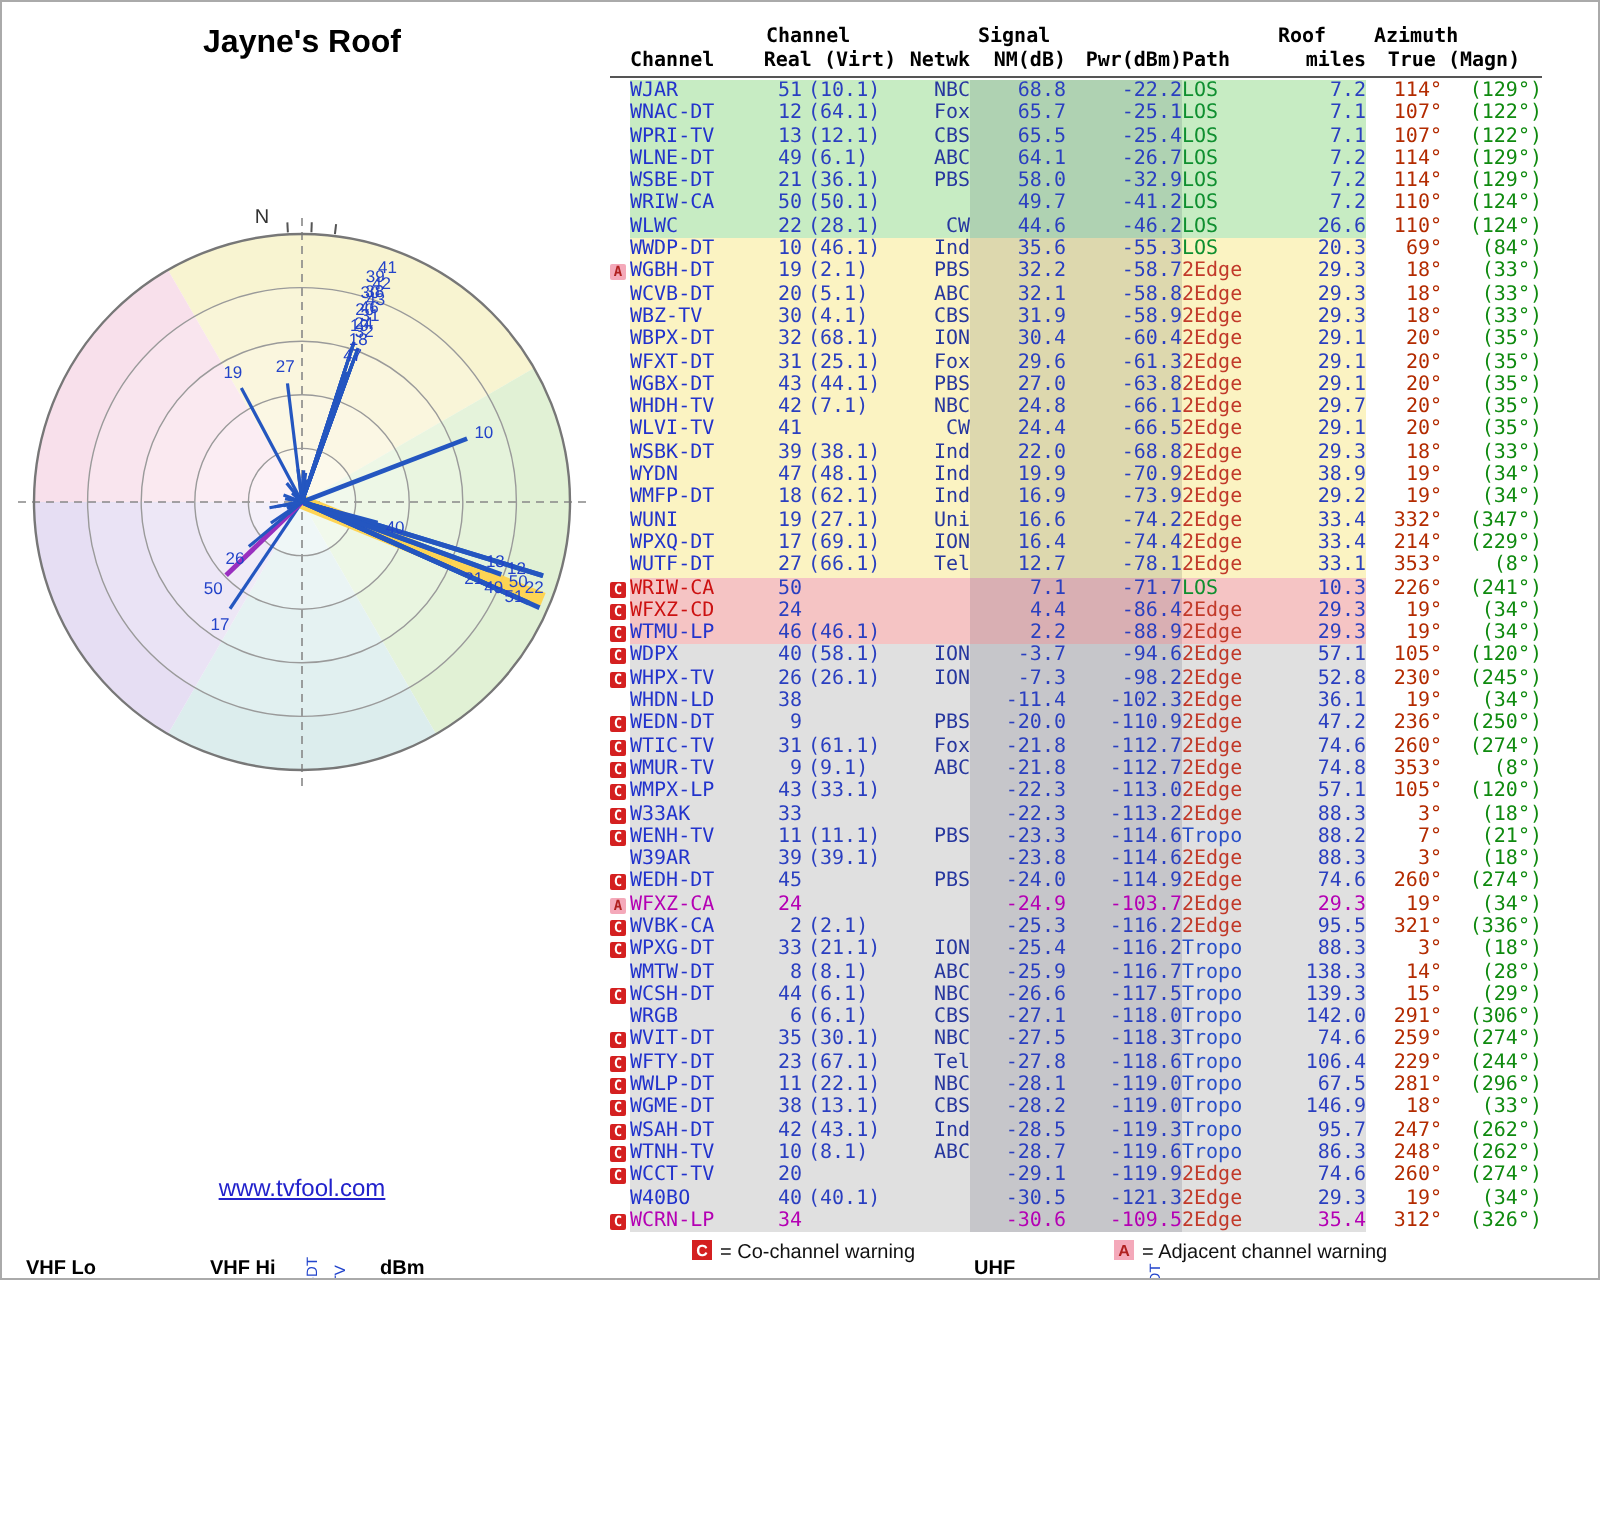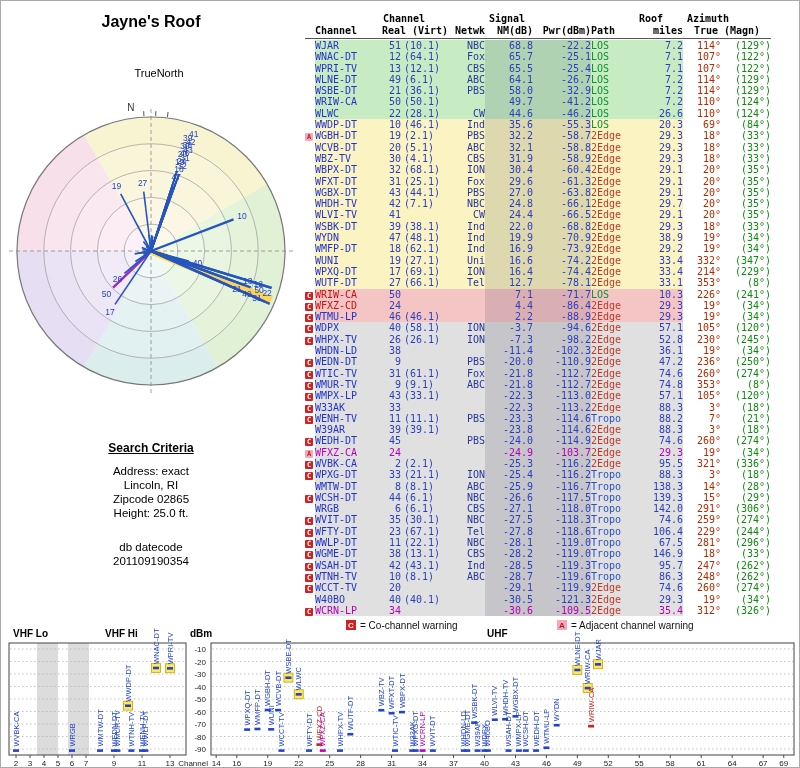--- a/index.html
+++ b/index.html
@@ -1,16 +1,16 @@
 <!DOCTYPE html>
 <html><head>
 <meta charset="utf-8">
 <style>
   html,body{margin:0;padding:0;background:#fff}
-  .page{position:relative;width:800px;height:768px;background:#fff;overflow:hidden;
+  .page{position:relative;width:800px;height:640px;background:#fff;overflow:hidden;
         font-family:"Liberation Sans",sans-serif;border:1px solid #aaa;box-sizing:border-box}
   .t1{position:absolute;left:0;top:12px;width:300px;text-align:center;font-size:16px;font-weight:bold}
   .t2{position:absolute;left:0;top:36px;width:300px;text-align:center;font-size:15px;font-weight:bold}
   .tn{position:absolute;left:0;top:66px;width:300px;text-align:center;padding-left:16px;font-size:11px;box-sizing:border-box}
   #radar{position:absolute;left:0;top:80px}
   .search{position:absolute;left:0;top:440px;width:300px;text-align:center}
   .sch{font-size:12px;font-weight:bold;text-decoration:underline;margin-bottom:9px}
   .scl{font-size:11.5px;line-height:14px}
   .dbc{margin-top:20px}
   .lnk{position:absolute;left:0;top:586px;width:300px;text-align:center;font-size:12px;
@@ -37,21 +37,20 @@
       font-style:normal;font-weight:bold;border-radius:1px;margin-top:1px}
   .wc{background:#d42020;color:#fff}
   .wa{background:#f4a9ba;color:#b02020}
   #sig{position:absolute;left:0;top:616px}
 </style>
 </head>
 <body>
 
 <div class="page">
   <div class="t1">Jayne's Roof</div>
-  <div class="tn">TrueNorth</div>
 
   <svg id="radar" width="300" height="340">
       <path d="M150 170 L82.99999999999994 53.952595892885256 A134 134 0 0 1 266.04740410711474 102.99999999999999 Z" fill="#f6f1c6" opacity="0.8"></path>
       <path d="M150 170 L266.04740410711474 102.99999999999999 A134 134 0 0 1 217 286.0474041071148 Z" fill="#d9edcb" opacity="0.8"></path>
       <path d="M150 170 L217 286.0474041071148 A134 134 0 0 1 82.99999999999999 286.04740410711474 Z" fill="#d3e9e9" opacity="0.8"></path>
       <path d="M150 170 L82.99999999999999 286.04740410711474 A134 134 0 0 1 16 170.00000000000003 Z" fill="#e0d6f0" opacity="0.8"></path>
       <path d="M150 170 L16 170.00000000000003 A134 134 0 0 1 82.99999999999994 53.952595892885256 Z" fill="#f6d8e6" opacity="0.8"></path>
       <circle cx="150" cy="170" r="107.2" fill="#fff" opacity="0.16"></circle>
       <circle cx="150" cy="170" r="80.4" fill="#fff" opacity="0.16"></circle>
       <circle cx="150" cy="170" r="53.6" fill="#fff" opacity="0.2"></circle>
@@ -142,30 +141,22 @@
       <text x="105.59992731442443" y="215.87665179307854" font-size="8.5" fill="#2343c9" text-anchor="middle" font-family="Liberation Sans, sans-serif">50</text>
       <text x="116.53173305894768" y="201.08321044637978" font-size="8.5" fill="#2343c9" text-anchor="middle" font-family="Liberation Sans, sans-serif">26</text>
       <text x="115.43724029262079" y="107.99690310292607" font-size="8.5" fill="#2343c9" text-anchor="middle" font-family="Liberation Sans, sans-serif">19</text>
       <text x="141.62313414134408" y="104.77590246643369" font-size="8.5" fill="#2343c9" text-anchor="middle" font-family="Liberation Sans, sans-serif">27</text>
       <text x="129.9590734617505" y="30.401398101213886" font-size="10" fill="#333" text-anchor="middle" font-family="Liberation Sans, sans-serif">N</text>
       <line x1="142.9346459072025" y1="35.18501280813254" x2="142.67296612598778" y2="30.19186513435966" stroke="#555" stroke-width="1"></line>
       <line x1="154.71143205483764" y1="35.08223835242208" x2="154.88592953835013" y2="30.085284217326603" stroke="#555" stroke-width="1"></line>
       <line x1="166.45236135969492" y1="36.00626952842154" x2="167.06170807672063" y2="31.043538770214923" stroke="#555" stroke-width="1"></line>
     </svg>
 
-  <div class="search">
-    <div class="sch">Search Criteria</div>
-    <div class="scl">Address: exact</div>
-    <div class="scl">Lincoln, RI</div>
-    <div class="scl">Zipcode 02865</div>
-    <div class="scl">Height: 25.0 ft.</div>
-    <div class="scl dbc">db datecode</div>
-    <div class="scl">201109190354</div>
-  </div>
-
+
+  <a class="lnk">www.tvfool.com</a>
 
   <div id="tbl">
     <div class="trow th1">
       <span class="cw"></span><span class="cc"></span>
       <span class="grp" style="width:72px"><i class="bar"></i><b>Channel</b><i class="bar"></i></span>
       <span class="cn"></span>
       <span class="grp" style="width:154px"><i class="bar"></i><b>Signal</b><i class="bar"></i></span>
       <span class="grp nob" style="width:44px"><b>Roof</b></span>
       <span class="grp" style="width:88px"><i class="bar"></i><b>Azimuth</b><i class="bar"></i></span>
     </div>

